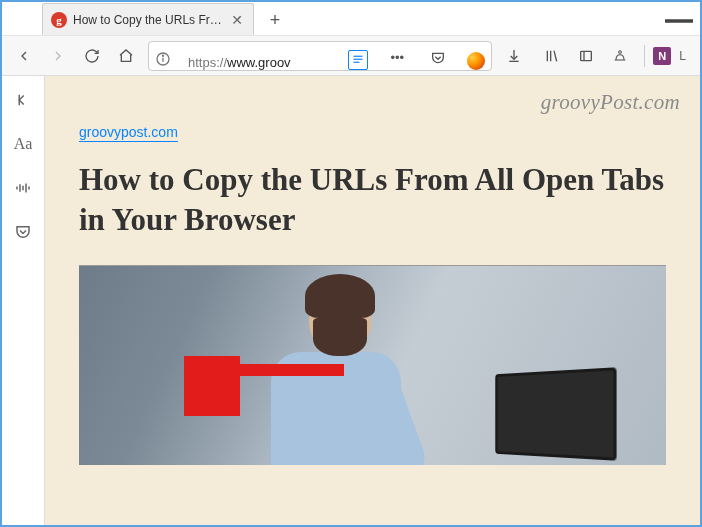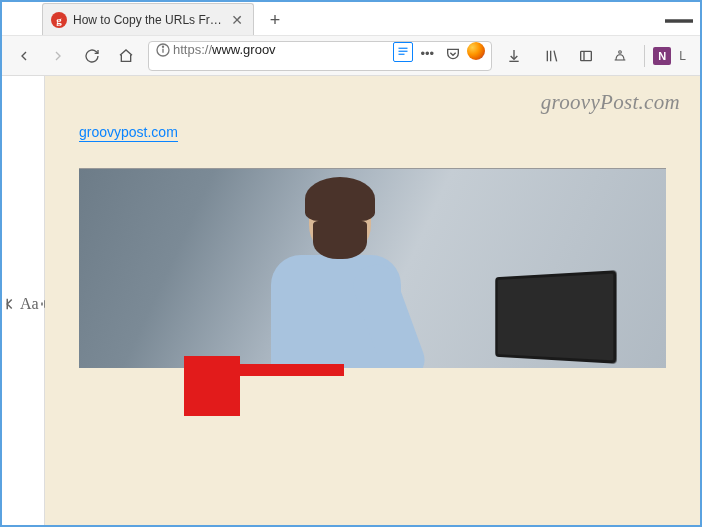--- a/index.html
+++ b/index.html
@@ -11,34 +11,34 @@
   .tab-title { font-size: 12px; color: #333; white-space: nowrap; overflow: hidden; text-overflow: ellipsis; max-width: 150px; }
   .tab-close { width: 16px; height: 16px; display: flex; align-items: center; justify-content: center; color: #666; font-size: 14px; margin-left: auto; }
   .newtab { width: 30px; height: 30px; display: flex; align-items: center; justify-content: center; color: #555; font-size: 18px; margin-left: 6px; }
   .win-controls { margin-left: auto; display: flex; }
   .win-btn { width: 42px; height: 28px; display:flex; align-items:center; justify-content:center; color:#444; font-size:13px; }
   
   .toolbar { height: 40px; background: #f7f7f7; border-bottom: 1px solid #ddd; display: flex; align-items: center; padding: 0 6px; gap: 2px; }
   .tb-btn { width: 32px; height: 32px; display:flex; align-items:center; justify-content:center; color:#555; border-radius:4px; }
   .tb-btn svg { width:16px; height:16px; }
   .tb-btn.disabled { color:#bbb; }
-  .addr { flex: 1; height: 30px; border: 1px solid #ccc; border-radius: 4px; background:#fff; display:flex; align-items:flex-start; padding: 0 6px; gap:2px; margin: 0 4px; position:relative; }
+  .addr { flex: 1; height: 30px; border: 1px solid #ccc; border-radius: 4px; background:#fff; display:flex; align-items:flex-end; padding: 0 6px; gap:17px; margin: 0 4px; position:relative; }
   .addr .info { color:#777; }
   .addr-text { flex:1; font-size:13px; color:#777; white-space:nowrap; overflow:hidden; }
   .addr-text .domain { color:#222; }
   .reader-icon { width:20px; height:20px; border:1px solid #0a84ff; border-radius:2px; display:flex; align-items:center; justify-content:center; }
   .reader-icon svg { stroke:#0a84ff; }
   .right-icons { display:flex; align-items:center; gap:2px; margin-left:4px; }
   .ff-logo { width:18px; height:18px; border-radius:50%; background: radial-gradient(circle at 30% 30%, #ffce4a, #ff9500 40%, #e66000 70%, #5b3fb3); }
   .tb-sep { width:1px; height:22px; background:#ccc; margin: 0 6px; }
   .onenote { width:18px; height:18px; background:#80397b; color:#fff; font-size:11px; font-weight:bold; display:flex; align-items:center; justify-content:center; border-radius:2px; }
   .user { font-size:12px; color:#666; margin: 0 8px 0 6px; }
   
   .content-row { display:flex; height: calc(527px - 34px - 40px - 4px); position:relative; }
-  .sidebar { width: 43px; background:#fff; border-right:1px solid #ddd; display:flex; flex-direction:row; align-items:center; padding-top:6px; gap:0; }
+  .sidebar { width: 43px; background:#fff; border-right:1px solid #ddd; display:flex; flex-direction:column; align-items:center; padding-top:6px; gap:8px; }
   .sb-btn { width:36px; height:36px; display:flex; align-items:center; justify-content:center; color:#666; border-radius:3px; }
   .sb-btn svg { width:18px; height:18px; }
   .sb-btn.text { font-family: Georgia, serif; font-size:16px; }
   
   .reader { flex:1; background:#f4ecd8; overflow:hidden; padding: 48px 34px 12px 34px; position:relative; }
   .watermark { position:absolute; top:14px; right:20px; font-family: "Times New Roman", Georgia, serif; font-size:21px; color:#8b8b8b; font-style:italic; letter-spacing:0.3px; }
   .site-link { font-size:14px; color:#0a84ff; border-bottom:1px solid #0a84ff; display:inline-block; padding-bottom:1px; }
   .article-title { font-family: Georgia, serif; font-size:31px; font-weight:bold; color:#333; line-height:1.28; margin-top:18px; }
   .read-time { font-size:13px; color:#666; margin-top:22px; }
   .hero { margin-top:26px; height:200px; background: linear-gradient(to bottom, #b8c4ce, #8fa1b0); position:relative; overflow:hidden; border-top:1px solid #999; }
@@ -183,20 +183,21 @@
       <svg viewBox="0 0 24 24" fill="none" stroke="currentColor" stroke-width="2">
           <path d="M4 5h16v6a8 8 0 0 1-16 0V5z"></path>
           <polyline points="8 10 12 14 16 10"></polyline>
         </svg>
     </div>
   </div>
 
   <div class="reader">
     <div class="watermark">groovyPost.com</div>
     <a class="site-link">groovypost.com</a>
+    <h1 class="article-title">How to Copy the URLs From All Open Tabs in Your Browser</h1>
     <div class="hero">
       <div class="bg"></div>
       <div class="person">
         <div class="torso"></div>
         <div class="arm"></div>
         <div class="head"></div>
         <div class="hair"></div>
         <div class="beard"></div>
       </div>
       <div class="laptop">

